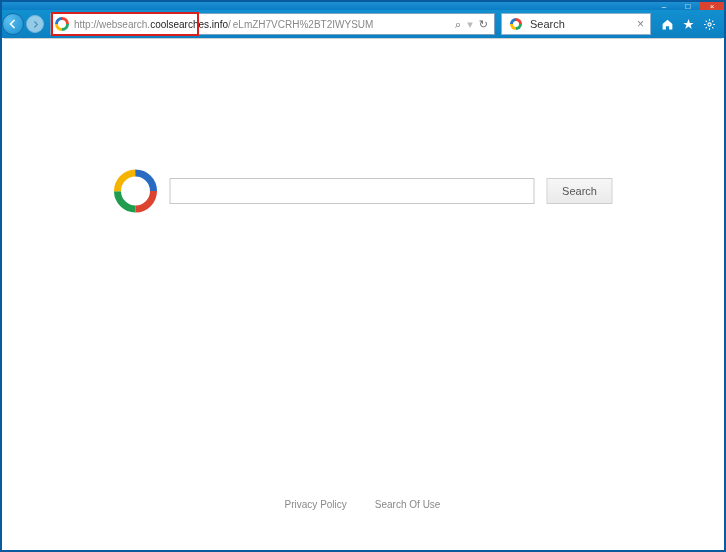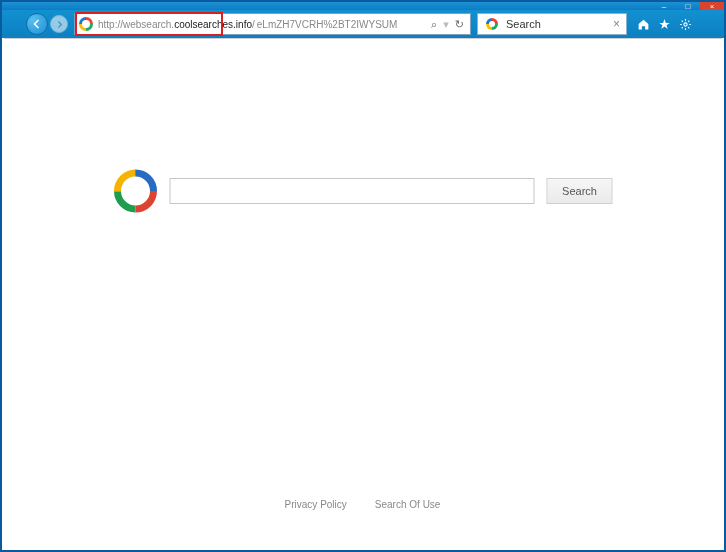--- a/index.html
+++ b/index.html
@@ -36,21 +36,21 @@
   color: #fff;
 }
 .win-btn.close { background: #d9432f; }
 
 
 .navbar {
   height: 28px;
   background: linear-gradient(to bottom, #1290d0, #0c80c2);
   display: flex;
   align-items: center;
-  padding: 0 24px;
+  padding: 0 0;
   gap: 2px;
 }
 .nav-btn {
   width: 22px;
   height: 22px;
   border-radius: 50%;
   display: flex;
   align-items: center;
   justify-content: center;
 }

